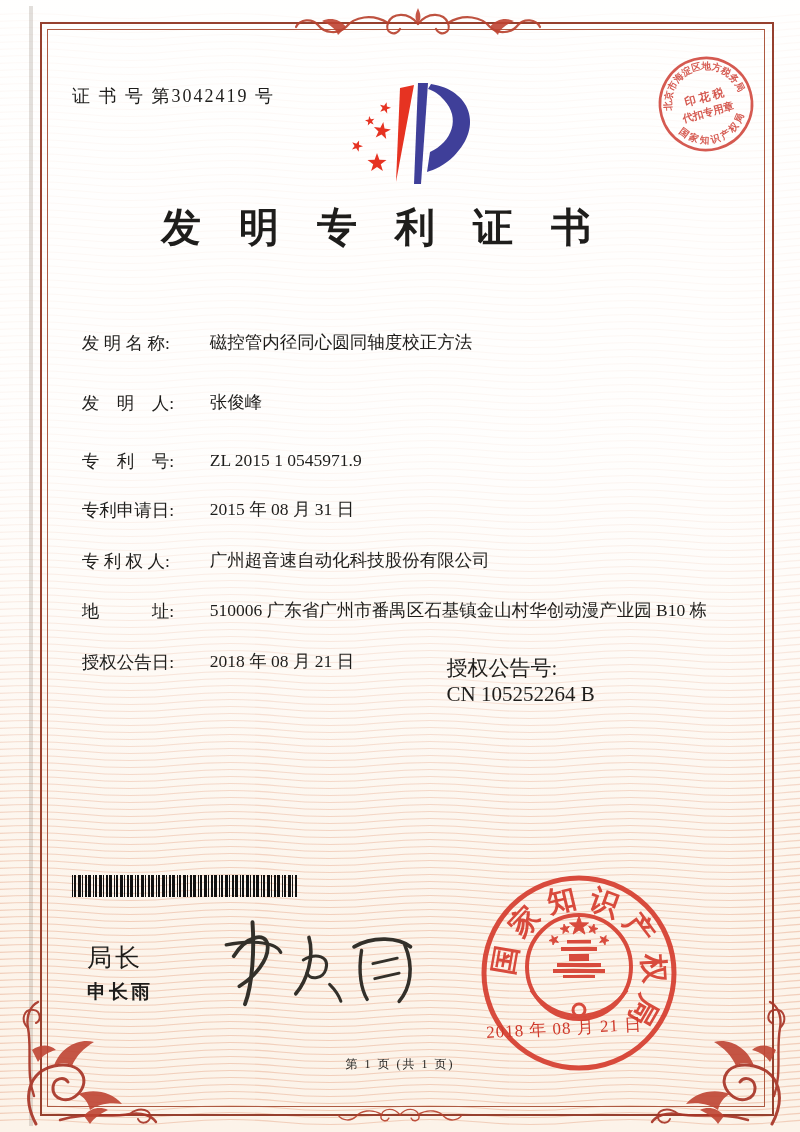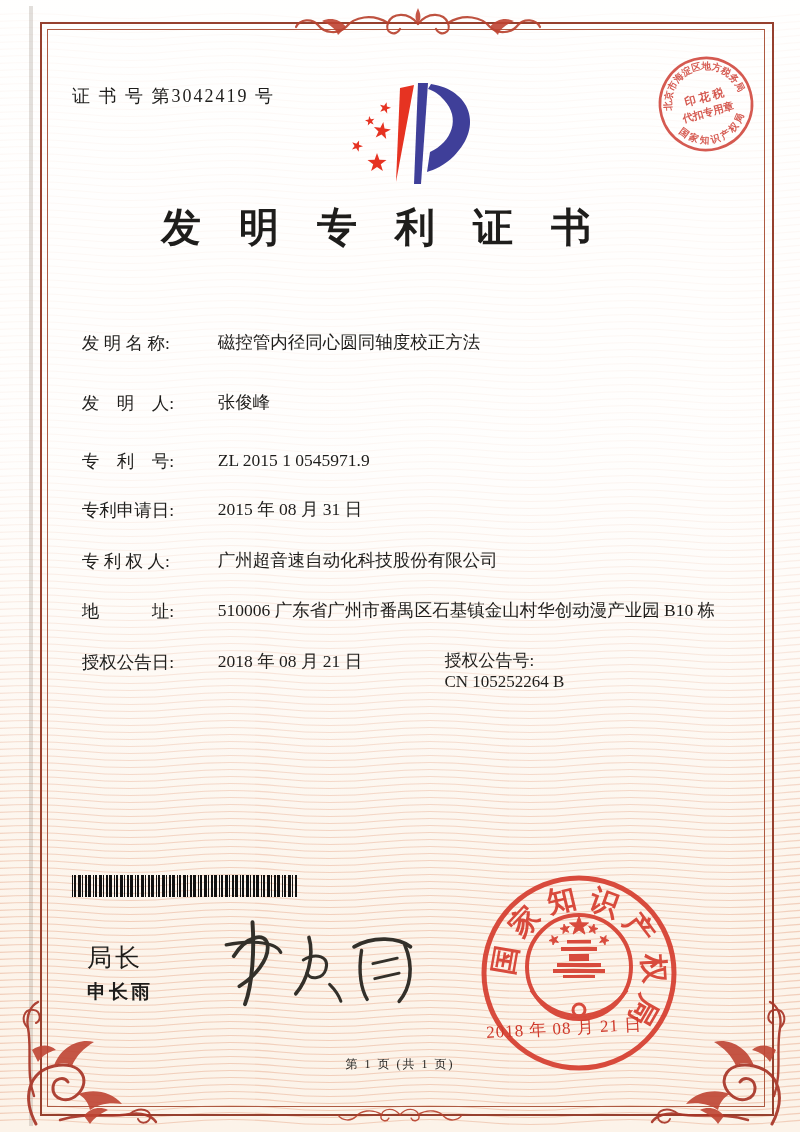--- a/index.html
+++ b/index.html
@@ -26,22 +26,22 @@
   .frame-outer{left:40px;top:22px;width:730px;height:1090px;border:2.5px solid #96402e;z-index:2;}
   .frame-inner{left:47px;top:29px;width:716px;height:1076px;border:1px solid #ad5a42;z-index:2;}
   .ornament{z-index:3;}
   
   .content{z-index:4;}
   .cert-number{left:72px;top:84px;font-size:18px;letter-spacing:2px;white-space:pre;}
   .title{left:0;top:200px;width:752px;text-align:center;font-size:40px;font-weight:bold;
          letter-spacing:14px;text-indent:14px;white-space:pre;}
   .field-row{left:73px;font-size:17.5px;white-space:pre;}
   .field-label{display:inline-block;width:124px;white-space:pre;vertical-align:top;}
-  .field-value{display:inline-block;margin-left:12px;white-space:pre-wrap;vertical-align:top;max-width:520px;line-height:23px;}
-  .grant-no{left:436px;top:629px;font-size:17px;white-space:pre;}
+  .field-value{display:inline-block;margin-left:4px;white-space:pre-wrap;vertical-align:top;max-width:520px;line-height:23px;}
+  .grant-no{left:436px;top:629px;font-size:21px;white-space:pre;}
   .body-text{left:66px;top:660px;width:676px;font-size:16.5px;line-height:28.5px;text-align:justify;}
   .body-text p{margin:0;text-indent:2em;}
   #barcode{left:72px;top:875px;z-index:4;}
   .signer-title{left:87px;top:941px;font-size:25px;letter-spacing:3px;}
   .signer-name{left:87px;top:979px;font-size:19px;letter-spacing:3px;font-weight:bold;}
   .seal-date{left:486px;top:1016px;width:190px;font-size:17px;color:#cf3a2c;letter-spacing:1px;
              transform:rotate(-3deg);white-space:pre;z-index:6;}
   .page-footer{left:0;top:1056px;width:800px;text-align:center;font-size:12px;letter-spacing:2px;}
   svg{display:block;}
   .seal{z-index:5;}

